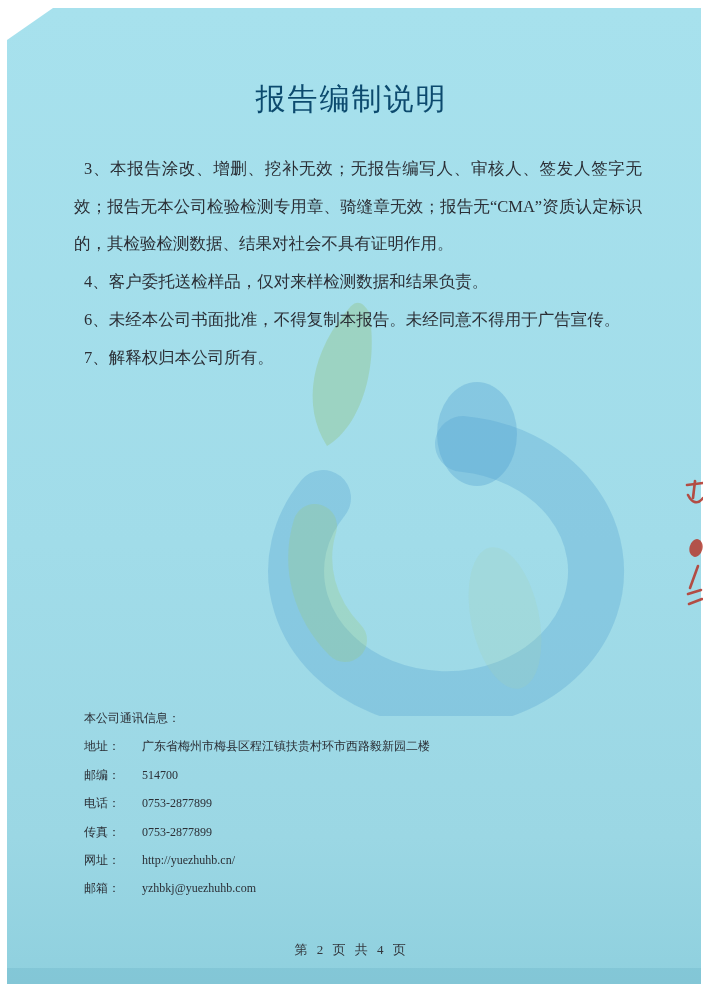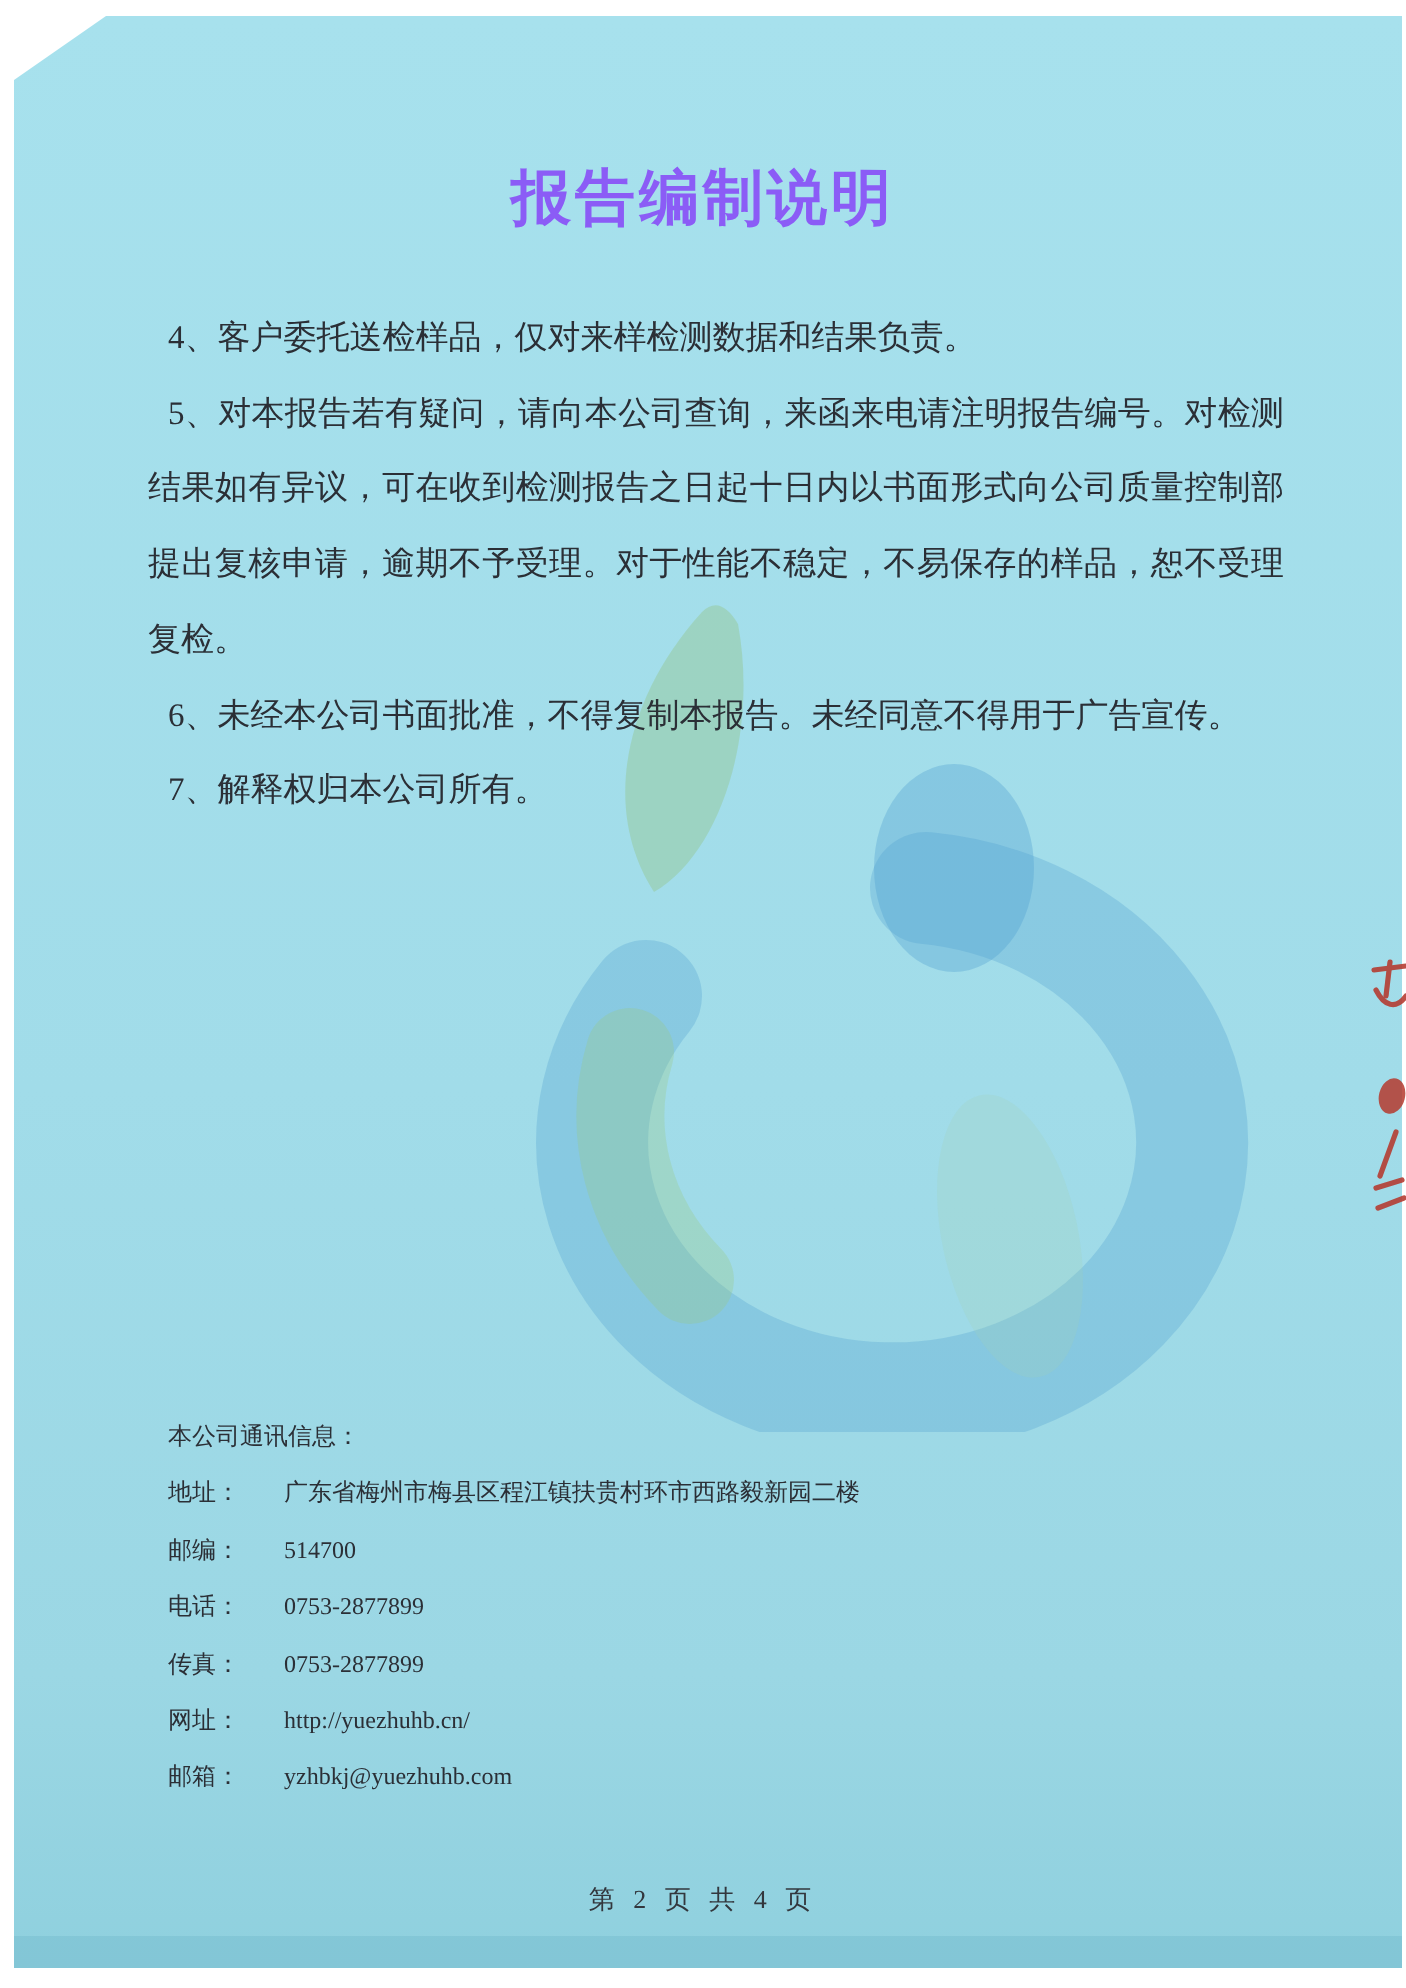--- a/index.html
+++ b/index.html
@@ -23,22 +23,22 @@
   
   .watermark{
     position:absolute;left:253px;top:288px;width:382px;height:428px;
     pointer-events:none;
   }
   
   .title{
     position:absolute;left:0;right:0;top:79px;
     text-align:center;
     font-family:"DejaVu Sans","Liberation Sans",sans-serif;
-    font-weight:bold;font-size:30px;letter-spacing:2px;
-    color:#8b5cf6;
+    font-weight:normal;font-size:30px;letter-spacing:2px;
+    color:#0c4a6e;
   }
   
   .items{
     position:absolute;left:74px;top:150px;width:568px;
     font-size:16.5px;line-height:37.7px;
     text-align:justify;text-justify:inter-ideograph;
     color:#2b2f36;
   }
   .items p{margin:0;text-indent:10px;}
   
@@ -74,22 +74,22 @@
     <path d="M 210,156 A 150,128 0 1 1 70,210" fill="none" stroke="#4f9fd0" stroke-width="56" stroke-linecap="round" opacity="0.30"></path>
 
     <path d="M 92,352 A 150,128 0 0 1 62,238" fill="none" stroke="#9cc87a" stroke-width="44" stroke-linecap="round" opacity="0.28"></path>
 
     <ellipse cx="252" cy="330" rx="34" ry="72" fill="#a5d0b0" opacity="0.22" transform="rotate(-12 252 330)"></ellipse>
   </svg>
 
   <div class="title">报告编制说明</div>
 
   <div class="items">
+    <p>3、本报告涂改、增删、挖补无效；无报告编写人、审核人、签发人签字无效；报告无本公司检验检测专用章、骑缝章无效；报告无“CMA”资质认定标识的，其检验检测数据、结果对社会不具有证明作用。</p>
     <p>4、客户委托送检样品，仅对来样检测数据和结果负责。</p>
-    <p>5、对本报告若有疑问，请向本公司查询，来函来电请注明报告编号。对检测结果如有异议，可在收到检测报告之日起十日内以书面形式向公司质量控制部提出复核申请，逾期不予受理。对于性能不稳定，不易保存的样品，恕不受理复检。</p>
     <p>6、未经本公司书面批准，不得复制本报告。未经同意不得用于广告宣传。</p>
     <p>7、解释权归本公司所有。</p>
   </div>
 
   <div class="contact">
     <div class="row">本公司通讯信息：</div>
     <div class="row">
       <span class="lbl">地址：</span><span>广东省梅州市梅县区程江镇扶贵村环市西路毅新园二楼</span>
     </div>
     <div class="row">

